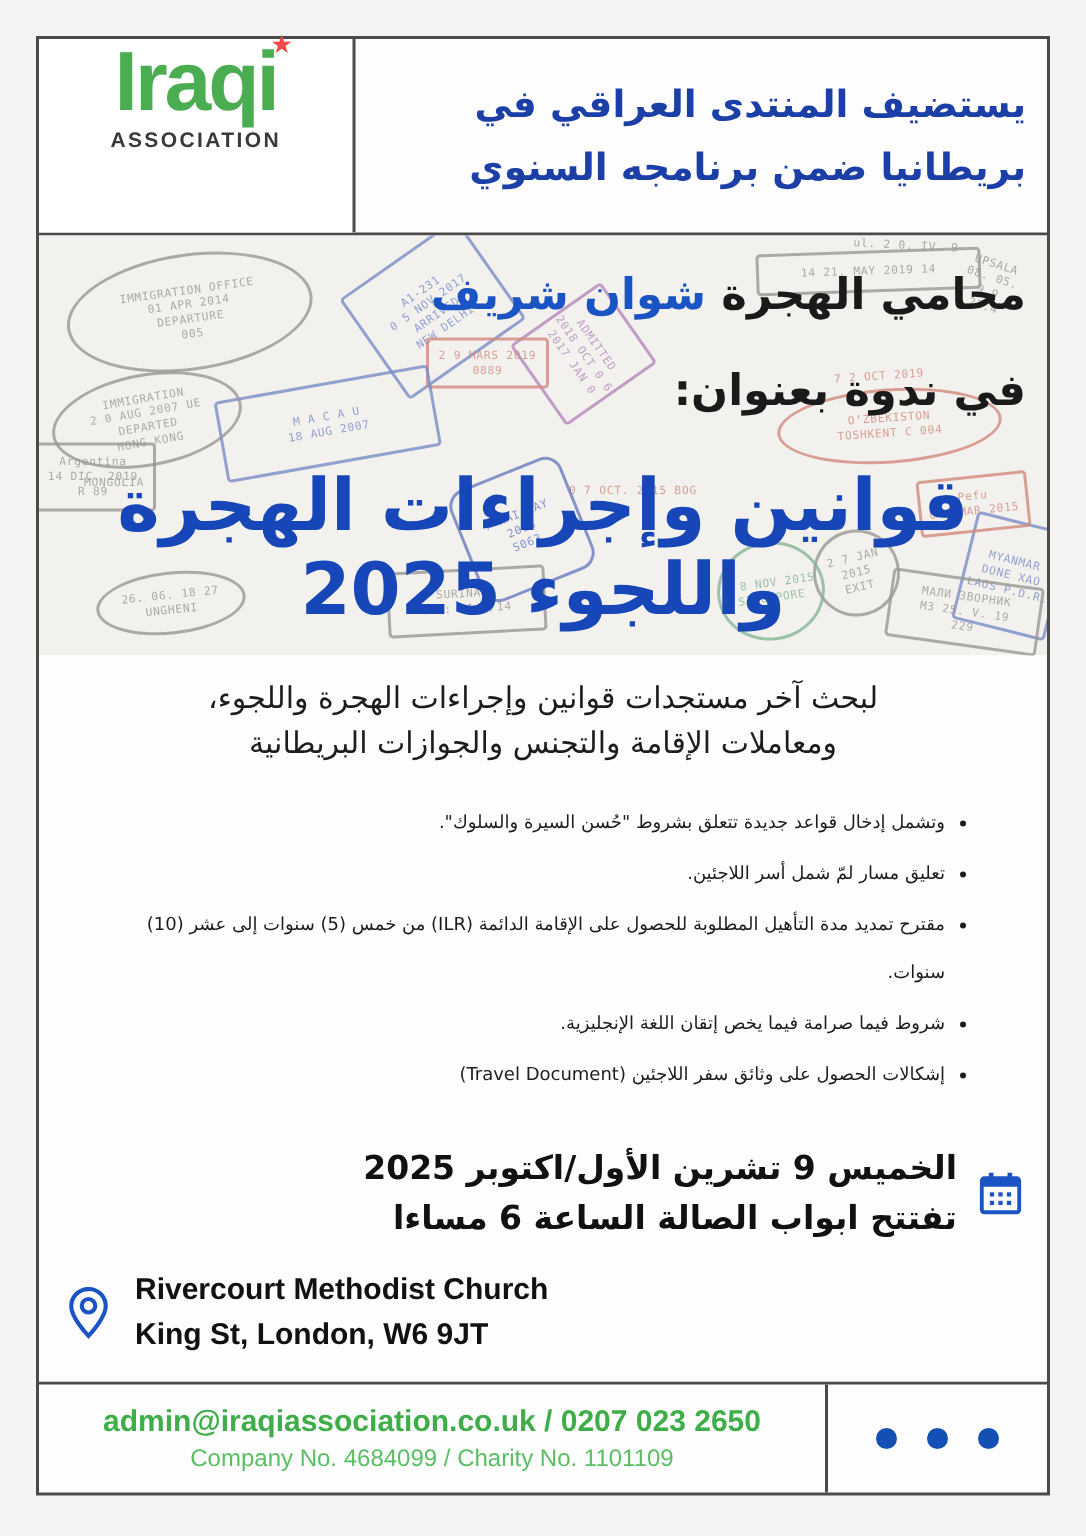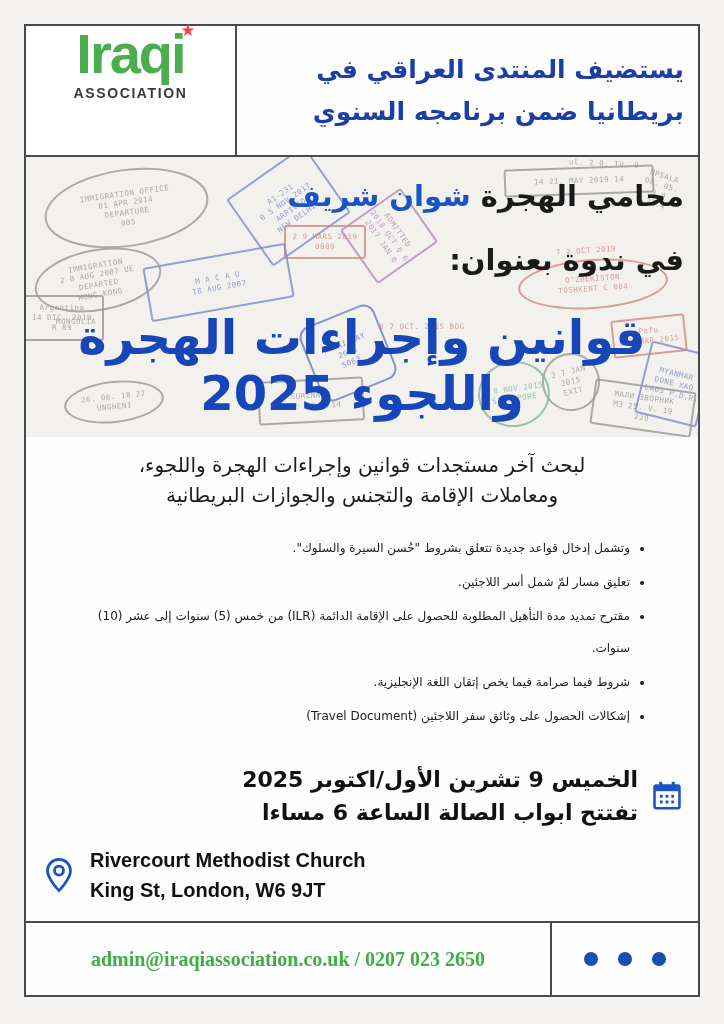--- a/index.html
+++ b/index.html
@@ -116,21 +116,21 @@
     font-size: 20px; line-height: 30px; color: #111;
   }
   .icon .stroke { stroke: var(--icon-blue); }
   .icon .fill   { fill: var(--icon-blue); }
 
   
   .footer { height: 74px; flex: 0 0 auto; border-top: 2px solid var(--border-gray); display: flex; direction: ltr; }
   .footer-left {
     width: 526px; border-right: 2px solid var(--border-gray);
     display: flex; flex-direction: column; align-items: center; justify-content: center;
-    font-family: Liberation Serif, serif;
+    font-family: Liberation Sans, sans-serif;
   }
   .contact { color: var(--footer-green); font-weight: bold; font-size: 20px; }
   .registration { color: var(--footer-green-light); font-size: 16px; margin-top: 4px; }
   .footer-right { flex: 1; display: flex; align-items: center; justify-content: center; gap: 20px; }
   .dot { width: 14px; height: 14px; border-radius: 50%; background: var(--dot-blue); }
 </style>
 </head>
 <body>
 
 <div class="frame">
@@ -298,20 +298,21 @@
       <div>
         <div>Rivercourt Methodist Church</div>
         <div>King St, London, W6 9JT</div>
       </div>
     </div>
   </div>
 
   <div class="footer">
     <div class="footer-left">
       <div class="contact">admin@iraqiassociation.co.uk / 0207 023 2650</div>
+      <div class="registration">Company No. 4684099 / Charity No. 1101109</div>
     </div>
     <div class="footer-right">
       <div class="dot"></div>
       <div class="dot"></div>
       <div class="dot"></div>
     </div>
   </div>
 
 </div>
 

